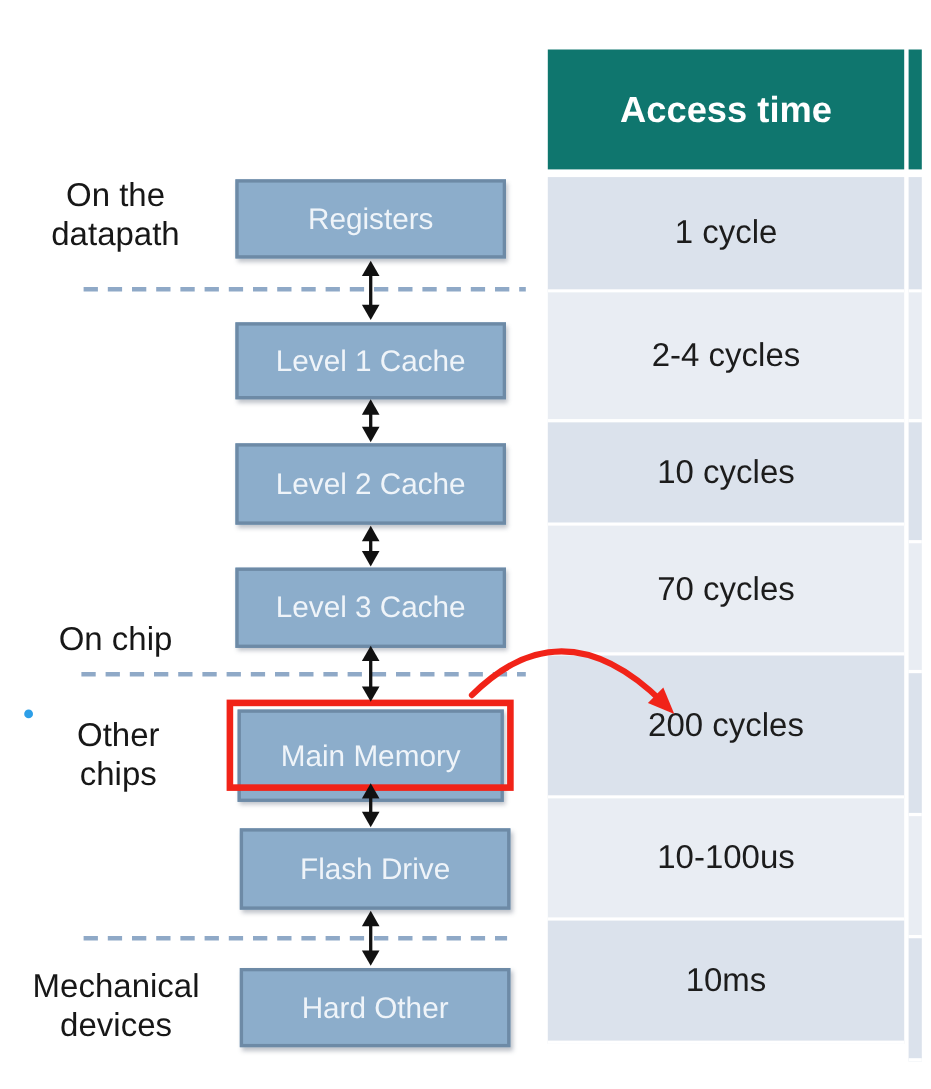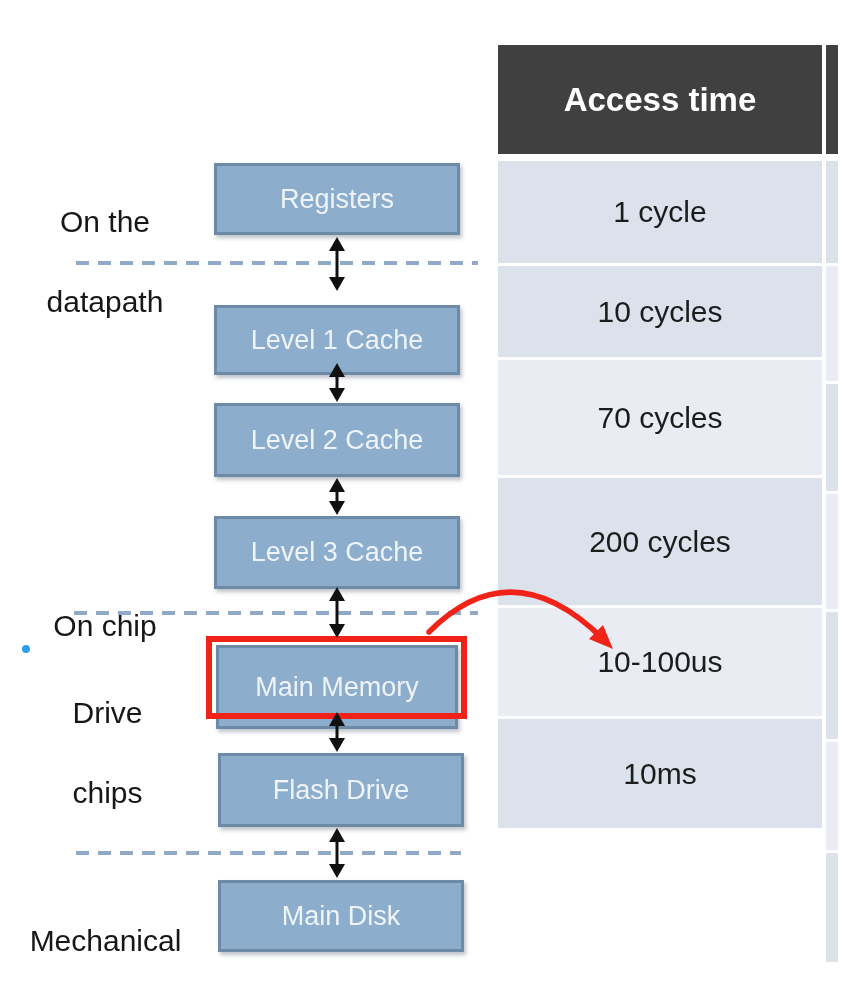--- a/index.html
+++ b/index.html
@@ -12,21 +12,21 @@
   }
   
   .glabel {
     position:absolute;
     text-align:center;
     color:#171717;
     font-size:30px;
     line-height:36px;
     z-index:2;
   }
-  .glabel span { display:block;margin-top:44px; }
+  .glabel span { display:block; }
 
   
   .hbox {
     position:absolute;
     left:214px;
     width:246px;
     background:#8cadcb;
     border:3px solid #6d8aa6;
     color:#eff4f9;
     display:flex;
@@ -48,21 +48,21 @@
     z-index:4;
   }
 
   
   .tcol { position:absolute; top:45px; z-index:1; }
   .tcol.main { left:498px; width:324px; }
   .tcol.edge { left:826px; width:12px; }
   .thead {
     height:109px;
     margin-bottom:7px;
-    background:#404040;
+    background:#0f766e;
     color:#ffffff;
     font-weight:bold;
     font-size:33px;
     display:flex;
     align-items:center;
     justify-content:center;
   }
   .trow {
     display:flex;
     align-items:center;
@@ -82,20 +82,21 @@
     z-index:5;
     pointer-events:none;
   }
 </style>
 </head>
 <body>
 
 <div class="tcol main">
   <div class="thead">Access time</div>
   <div class="trow dark" style="height:105px">1 cycle</div>
+  <div class="trow light" style="height:118px">2-4 cycles</div>
   <div class="trow dark" style="height:94px">10 cycles</div>
   <div class="trow light" style="height:118px">70 cycles</div>
   <div class="trow dark" style="height:130px">200 cycles</div>
   <div class="trow light" style="height:111px">10-100us</div>
   <div class="trow dark" style="height:112px">10ms</div>
 </div>
 
 <div class="tcol edge">
   <div class="thead"></div>
   <div class="trow dark" style="height:105px"></div>
@@ -108,35 +109,35 @@
 </div>
 
 <div class="glabel" style="left:15px; top:160px; width:180px;">
   <span>On the</span>
   <span>datapath</span>
 </div>
 <div class="glabel" style="left:25px; top:564px; width:160px;">
   <span>On chip</span>
 </div>
 <div class="glabel" style="left:25px; top:651px; width:165px;">
-  <span>Drive</span>
+  <span>Other</span>
   <span>chips</span>
 </div>
 <div class="glabel" style="left:3px; top:879px; width:205px;">
   <span>Mechanical</span>
   <span>devices</span>
 </div>
 
 <div class="hbox" style="top:163px; height:72px;">Registers</div>
-<div class="hbox" style="top:293px; height:70px;margin-top:12px;">Level 1 Cache</div>
+<div class="hbox" style="top:293px; height:70px;">Level 1 Cache</div>
 <div class="hbox" style="top:403px; height:74px;">Level 2 Cache</div>
 <div class="hbox" style="top:516px; height:73px;">Level 3 Cache</div>
 <div class="hbox" style="top:645px; height:84px; left:216px; width:242px;">Main Memory</div>
 <div class="hbox" style="top:753px; height:74px; left:218px; width:246px;">Flash Drive</div>
-<div class="hbox" style="top:880px; height:72px; left:218px; width:246px;">Main Disk</div>
+<div class="hbox" style="top:880px; height:72px; left:218px; width:246px;">Hard Other</div>
 
 <div class="red-outline"></div>
 
 <svg class="overlay" viewBox="0 0 846 990">
 
   <line x1="76" y1="263" x2="478" y2="263" stroke="#8fa9c7" stroke-width="4" stroke-dasharray="13 9"></line>
   <line x1="74" y1="613" x2="478" y2="613" stroke="#8fa9c7" stroke-width="4" stroke-dasharray="13 9"></line>
   <line x1="76" y1="853" x2="461" y2="853" stroke="#8fa9c7" stroke-width="4" stroke-dasharray="13 9"></line>
 
   <g stroke="#111111" fill="#111111">

